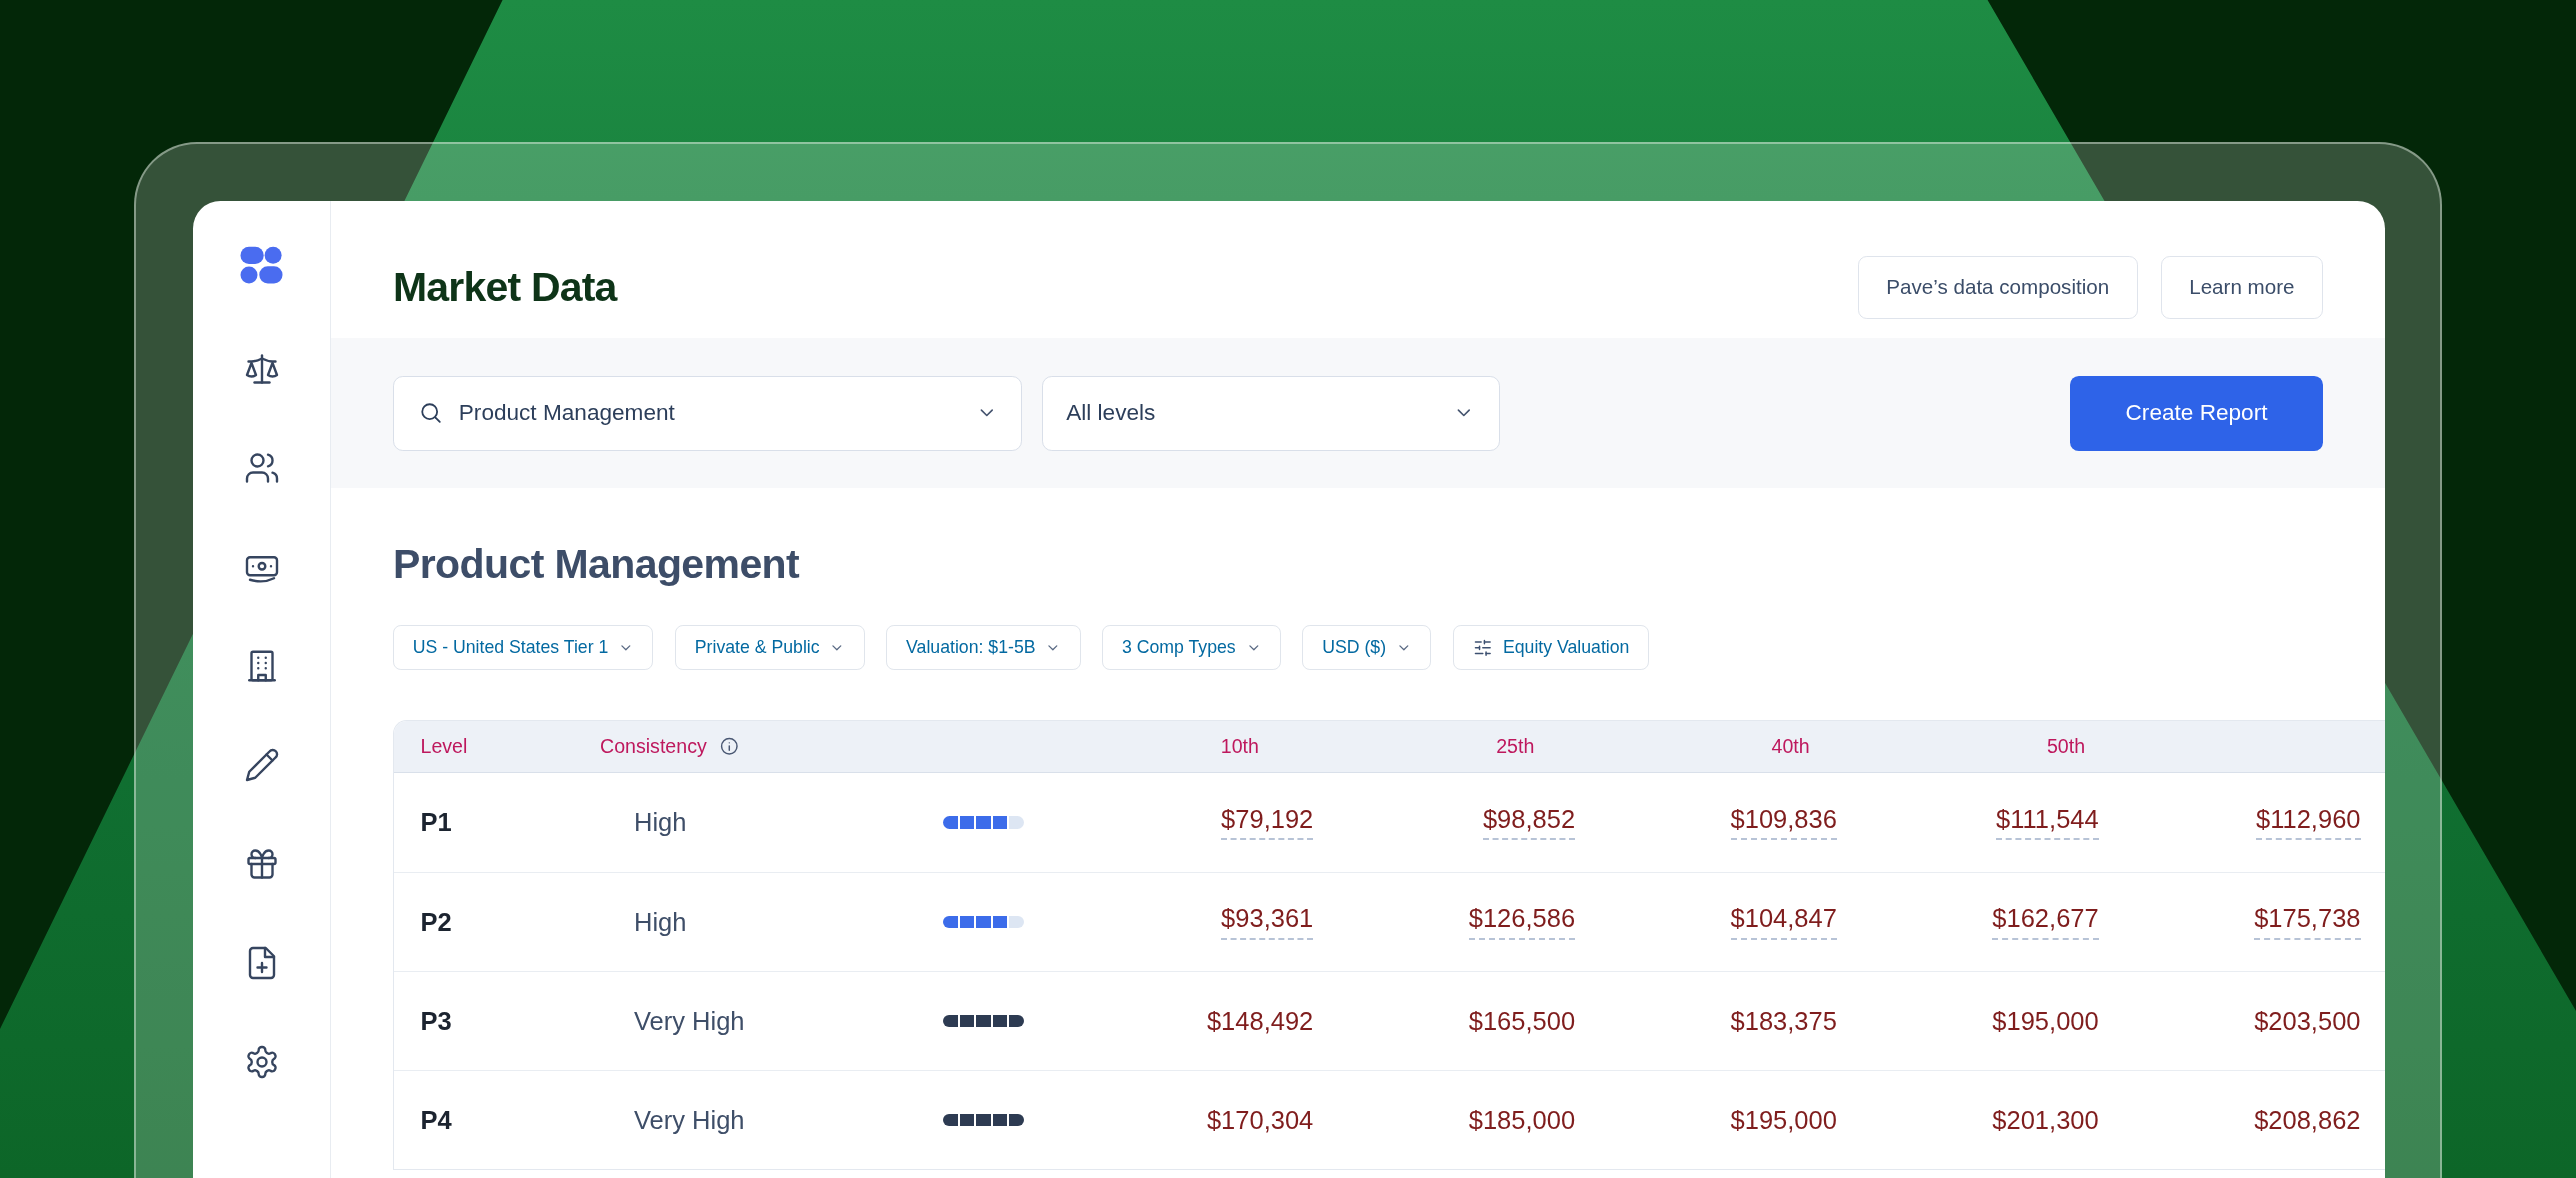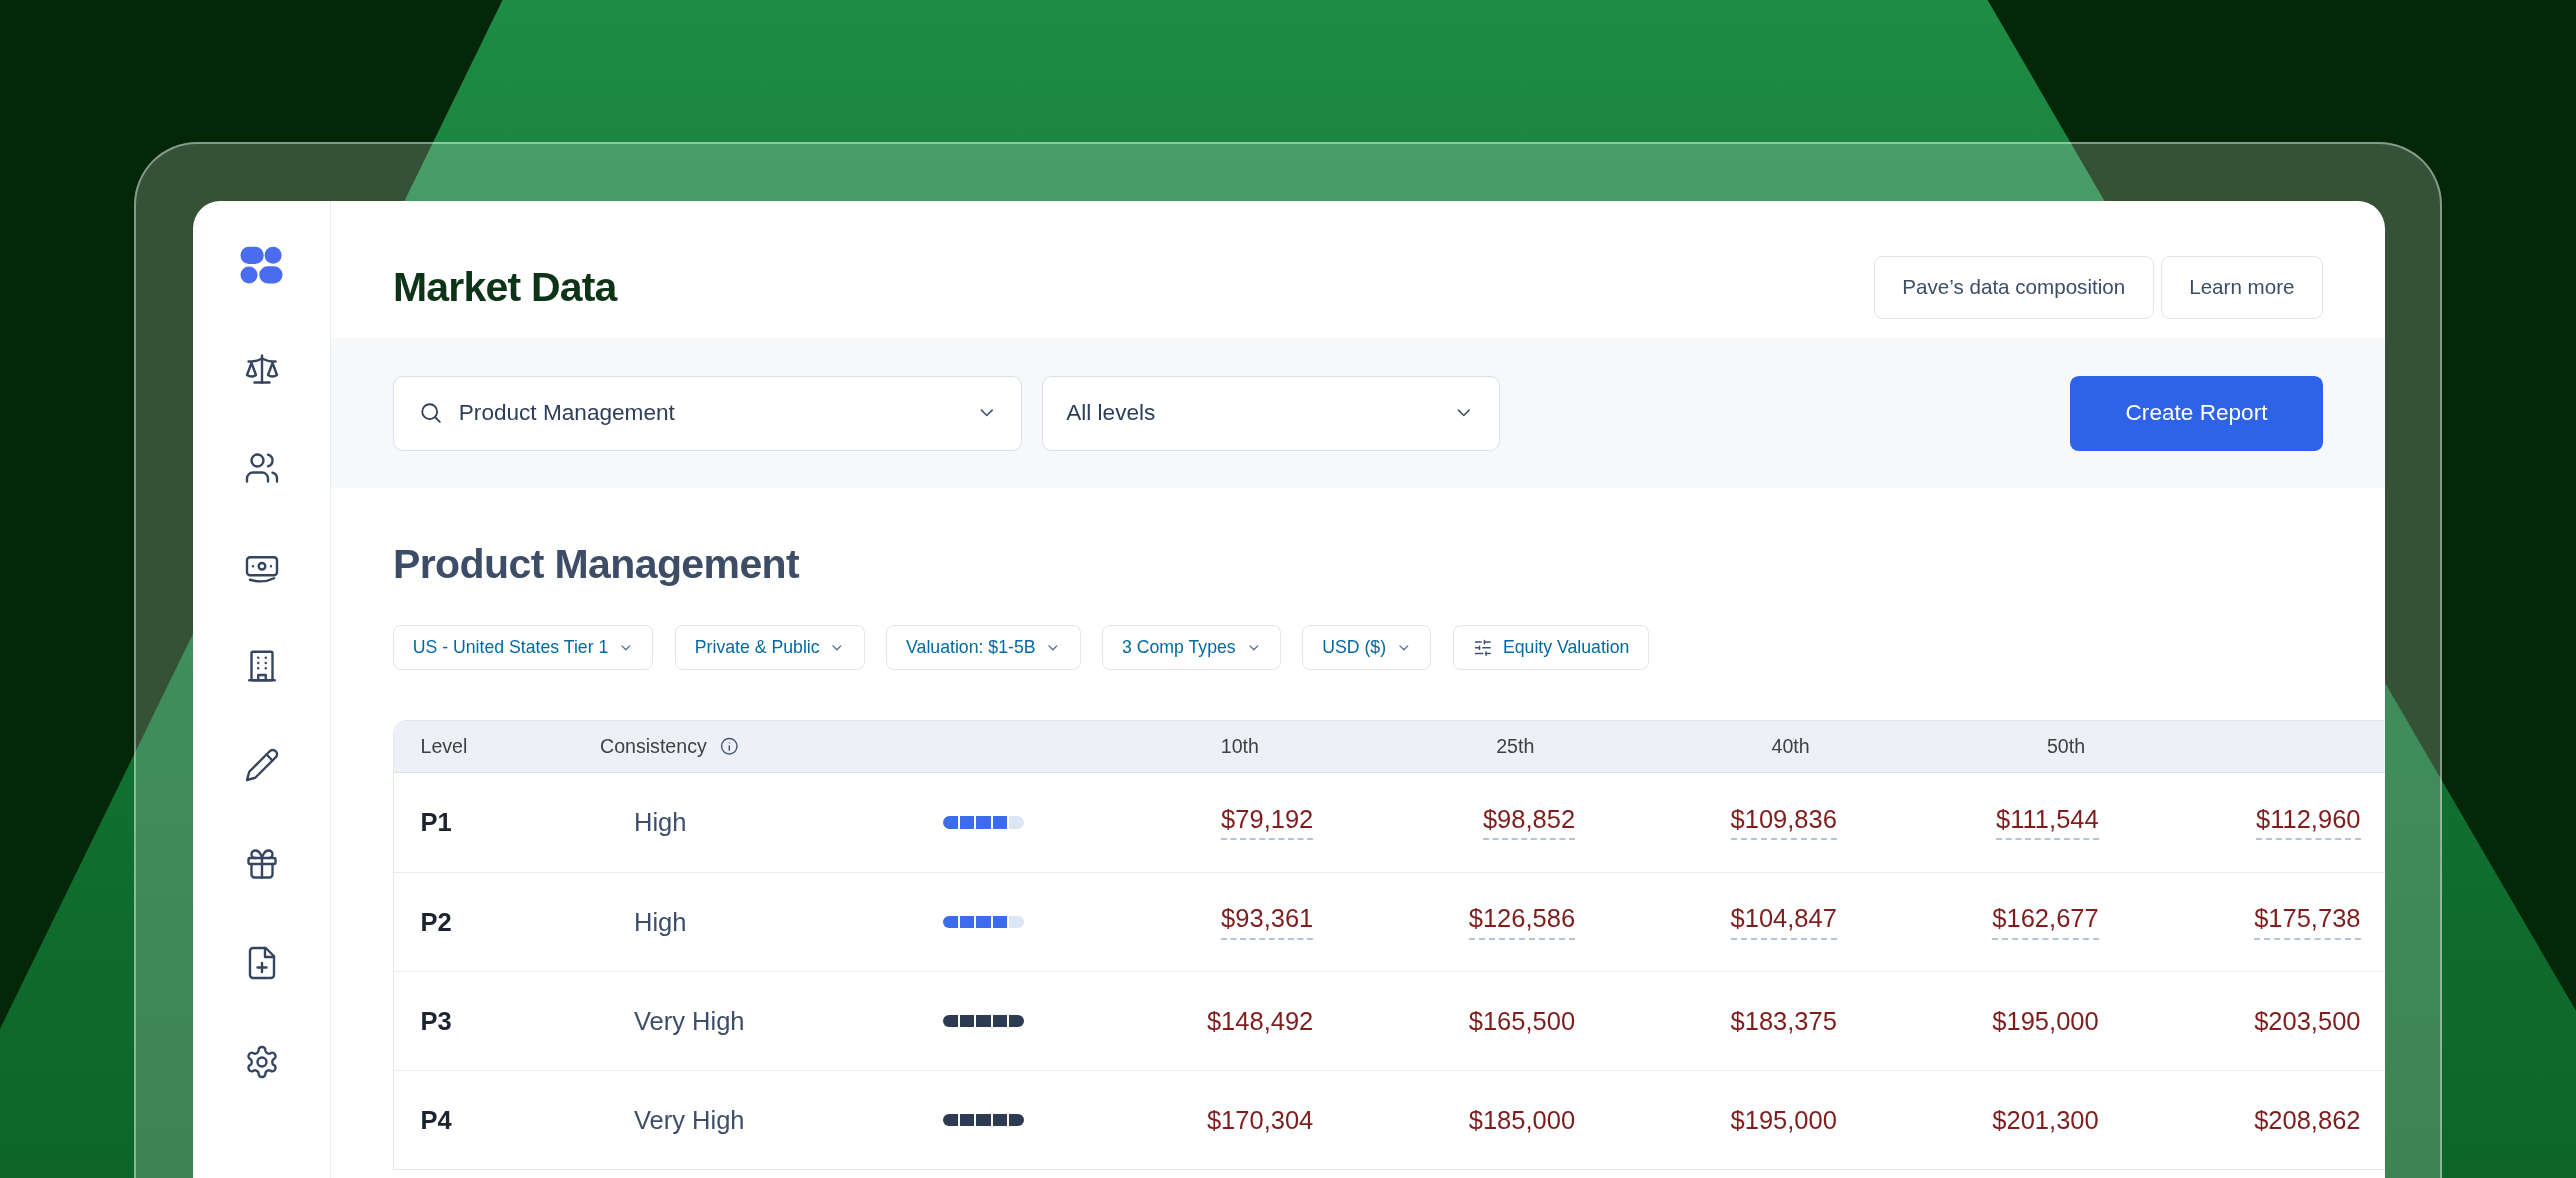--- a/index.html
+++ b/index.html
@@ -29,21 +29,21 @@
   .navicon svg,.logo svg{width:100%;height:100%;display:block;}
 
   
   .main{flex:1;display:flex;flex-direction:column;min-width:0;}
 
   .topbar{height:137px;display:flex;align-items:center;padding:35px 62px 0 62px;}
   .page-title{font-size:41px;font-weight:700;color:#0e3418;letter-spacing:-0.8px;}
   .topbar-spacer{flex:1;}
   .ghost-btn{height:63px;border:1.5px solid #dfe4ec;border-radius:8.8px;background:#fff;
              display:flex;align-items:center;padding:0 27.5px;font-size:20.6px;color:#3b4d69;
-             font-weight:500;margin-left:7px;white-space:nowrap;}
+             font-weight:500;margin-left:23px;white-space:nowrap;}
 
   .filter-band{height:150px;background:#f7f8fa;display:flex;align-items:center;padding:0 62px;}
   .select{height:75px;background:#fff;border:1.5px solid #d9dfe9;border-radius:9.8px;
           display:flex;align-items:center;padding:0 23.6px;color:#2c3e5a;font-size:22.6px;}
   .select .sicon{width:25.5px;height:25.5px;color:#2c3e5a;margin-right:15.7px;flex:0 0 auto;}
   .select .chev{width:21.6px;height:21.6px;color:#44536e;margin-left:auto;flex:0 0 auto;}
   .select-search{width:629px;}
   .select-levels{width:458px;margin-left:19.6px;}
   .primary-btn{margin-left:auto;height:75px;width:253px;border:none;border-radius:8.8px;
                background:#2e63e8;color:#ffffff;font-size:22.6px;font-weight:500;
@@ -56,21 +56,21 @@
   .chip{height:45px;background:#fff;border:1.5px solid #e0e5ec;border-radius:7.9px;
         display:flex;align-items:center;padding:0 18.7px;font-size:17.7px;color:#0369a1;white-space:nowrap;}
   .chip .chev{width:15.7px;height:15.7px;color:#5a6a84;margin-left:9.8px;}
   .chip .sliders{width:19.6px;height:19.6px;color:#3d5070;margin-right:10.8px;}
 
   
   .card{margin-top:50px;border:1.5px solid #e3e8ef;border-right:none;
         border-radius:13.7px 0 0 0;background:#fff;overflow:hidden;}
   .trow{display:grid;grid-template-columns:162px 226px 226px repeat(5,1fr);align-items:center;}
   .thead{height:52px;background:#edf1f7;border-bottom:1px solid #d9e0ea;
-         font-size:19.6px;color:#404040;}
+         font-size:19.6px;color:#be185d;}
   .thead .c-level{padding-left:26.5px;}
   .thead .c-cons{padding-left:44px;grid-column:2/4;display:flex;align-items:center;}
   .info{width:20.6px;height:20.6px;color:#4a5873;margin-left:11.8px;display:inline-block;}
   .c-num{text-align:right;padding-right:24.5px;}
   .thead .c-num.last{border-left:1.5px solid #d6dde8;height:52px;display:flex;
                      align-items:center;justify-content:flex-end;}
   .tbody .trow{height:99px;border-top:1.5px solid #e9edf2;background:#fff;font-size:25.5px;gap:34px;}
   .tbody .trow:first-child{border-top:none;}
   .cell-level{padding-left:26.5px;font-weight:700;color:#1c2430;}
   .cell-cons{padding-left:44px;color:#3e4e68;}

